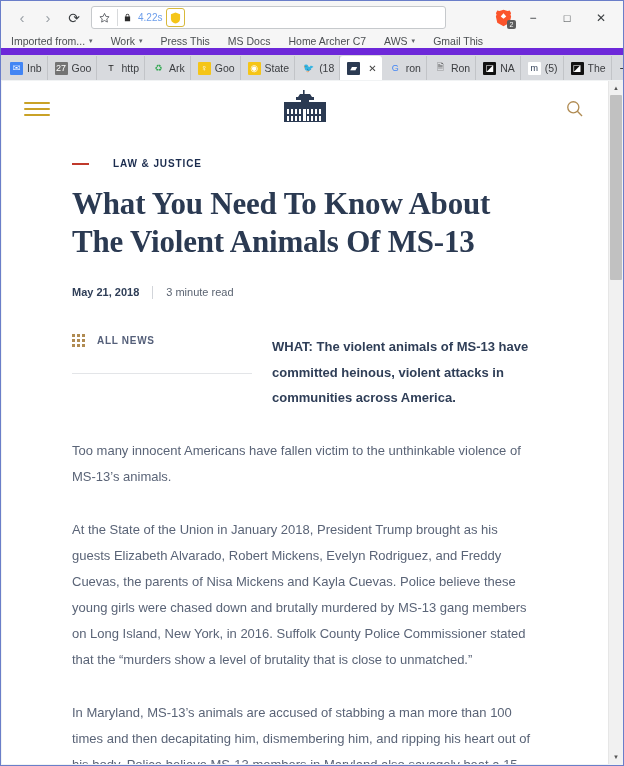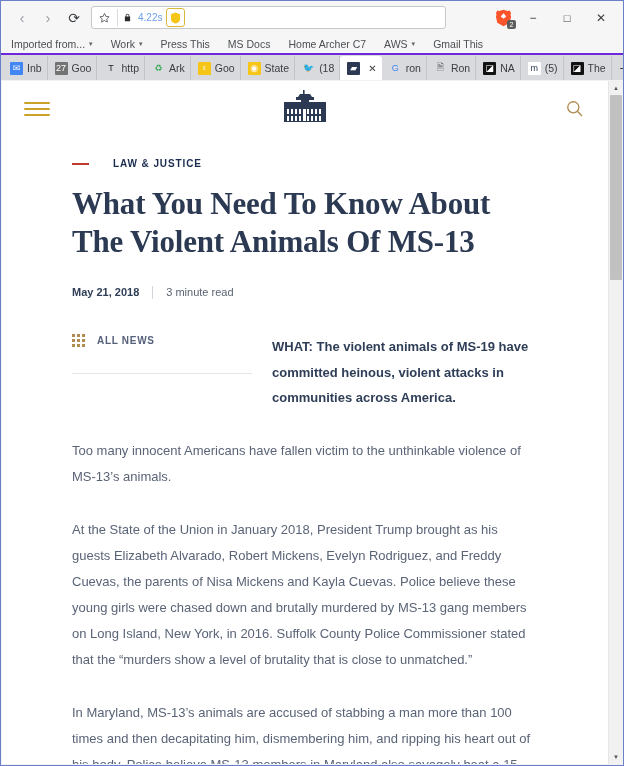--- a/index.html
+++ b/index.html
@@ -110,21 +110,21 @@
     color: #3c4043; font-size: 12px;
   }
   .wbtn.sq { font-size: 11px; }
 
   
   .bookmarks {
     height: 21px;
     display: flex; align-items: center;
     padding-left: 10px;
     background: #f6f6f6;
-    border-bottom: 2px solid #6d28d9;
+    border-bottom: 7px solid #6d28d9;
   }
   .bm {
     font-size: 10.5px;
     color: #4b4f52;
     padding: 0 9px 0 0;
     margin-right: 9px;
     white-space: nowrap;
     display: flex; align-items: center; gap: 4px;
   }
   .bm .caret { font-size: 7px; color: #5f6368; }
@@ -499,21 +499,21 @@
                   <i></i>
                   <i></i>
                   <i></i>
                   <i></i>
               </span>
               <span class="allnews-label">ALL NEWS</span>
             </div>
             <div class="rule"></div>
           </div>
           <div class="col-right">
-            <p class="lede">WHAT: The violent animals of MS-19 have committed heinous, violent attacks in communities across America.</p>
+            <p class="lede">WHAT: The violent animals of MS-13 have committed heinous, violent attacks in communities across America.</p>
           </div>
         </div>
       </div>
 
       <div class="paras">
           <p class="para">Too many innocent Americans have fallen victim to the unthinkable violence of MS-13’s animals.</p>
           <p class="para">At the State of the Union in January 2018, President Trump brought as his guests Elizabeth Alvarado, Robert Mickens, Evelyn Rodriguez, and Freddy Cuevas, the parents of Nisa Mickens and Kayla Cuevas.  Police believe these young girls were chased down and brutally murdered by MS-13 gang members on Long Island, New York, in 2016. Suffolk County Police Commissioner stated that the “murders show a level of brutality that is close to unmatched.”</p>
           <p class="para">In Maryland, MS-13’s animals are accused of stabbing a man more than 100 times and then decapitating him, dismembering him, and ripping his heart out of his body. Police believe MS-13 members in Maryland also savagely beat a 15-year-old human trafficking victim. The MS-13 animals used a bat and took turns beating her nearly 30 times in total.</p>
         </div>
     </div>

